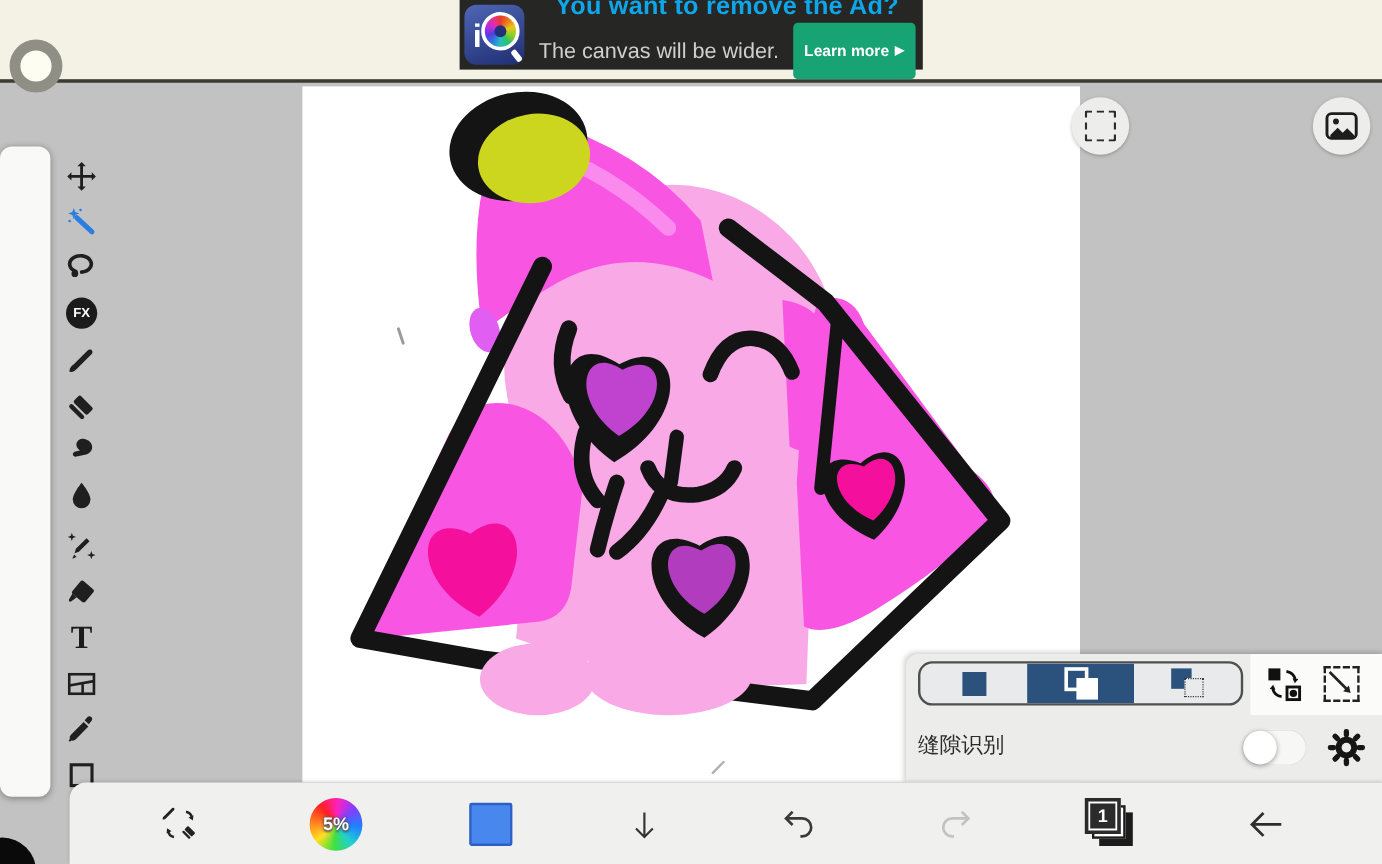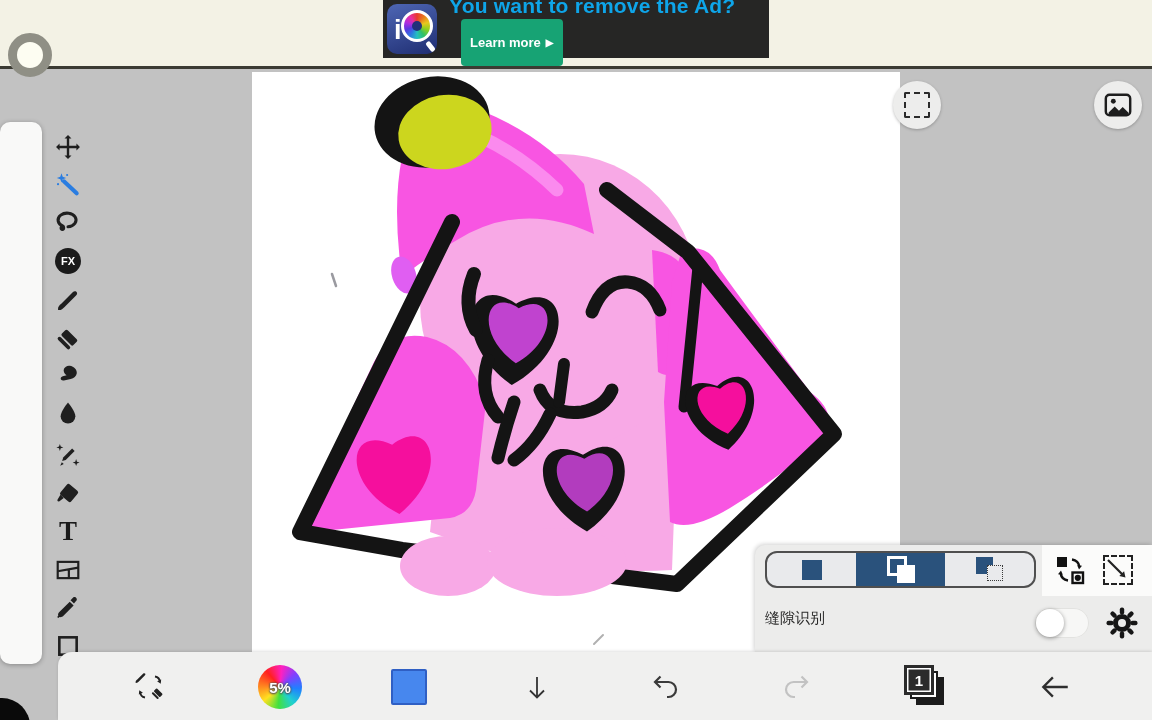--- a/index.html
+++ b/index.html
@@ -58,21 +58,21 @@
   .sq-navy{width:20px;height:20px;background:#2a527c;}
   .seg2wrap{width:34px;height:30px;position:relative;}
   .seg2back{position:absolute;left:13px;top:10px;width:18px;height:18px;background:#fff;}
   .seg2front{position:absolute;left:3px;top:1px;width:14px;height:14px;border:3.5px solid #fff;box-sizing:content-box;}
   .seg3wrap{width:32px;height:30px;position:relative;}
   .seg3back{position:absolute;left:2px;top:2px;width:17px;height:17px;background:#2a527c;}
   .seg3front{position:absolute;left:13px;top:10px;width:16px;height:16px;background:#e9eaec;
              border:1.6px dotted #3a3a3a;box-sizing:border-box;}
   .plate-icon{position:absolute;cursor:pointer;}
   .clear-box{position:relative;width:30px;height:30px;border:2.5px dashed #222;box-sizing:border-box;}
-  .gap-label{position:absolute;left:765px;top:609px;font-size:15px;color:#2b2b2b;}
+  .gap-label{position:absolute;left:765px;top:609px;font-size:18px;color:#2b2b2b;}
   .toggle{position:absolute;left:1035px;top:608px;width:54px;height:30px;border-radius:15px;
           background:#f7f7f6;box-shadow:inset 0 0 0 1px #e2e2e0;cursor:pointer;}
   .knob{position:absolute;left:1px;top:1px;width:28px;height:28px;border-radius:50%;background:#fff;
         box-shadow:0 1px 4px rgba(0,0,0,.4);}
   
   .bottombar{position:absolute;left:58px;top:652px;width:1094px;height:68px;background:#f0f0ef;
              border-radius:14px 0 0 0;box-shadow:0 -1px 3px rgba(0,0,0,.12);}
   .bb{position:absolute;cursor:pointer;}
   .colorwheel{width:44px;height:44px;border-radius:50%;display:flex;align-items:center;justify-content:center;
      background:conic-gradient(from 320deg,#ff2020,#ff20c0,#8040ff,#2080ff,#20d0d0,#40e040,#ffe020,#ff8020,#ff2020);}
@@ -97,20 +97,21 @@
   <div class="topstrip"></div>
   <div class="ad">
     <div class="ad-logo">
       <span class="i">i</span>
       <span class="wheel"></span>
       <span class="wheel-tail"></span>
     </div>
     <div class="ad-text">
       <div class="ad-title">You want to remove the Ad?</div>
       <div class="ad-row2">
+        <div class="ad-sub">The canvas will be wider.</div>
         <button class="ad-btn">
           <span>Learn more</span>
             <span class="arr">▶</span>
         </button>
       </div>
     </div>
   </div>
   <div class="ring"></div>
 
   <div class="canvas">

